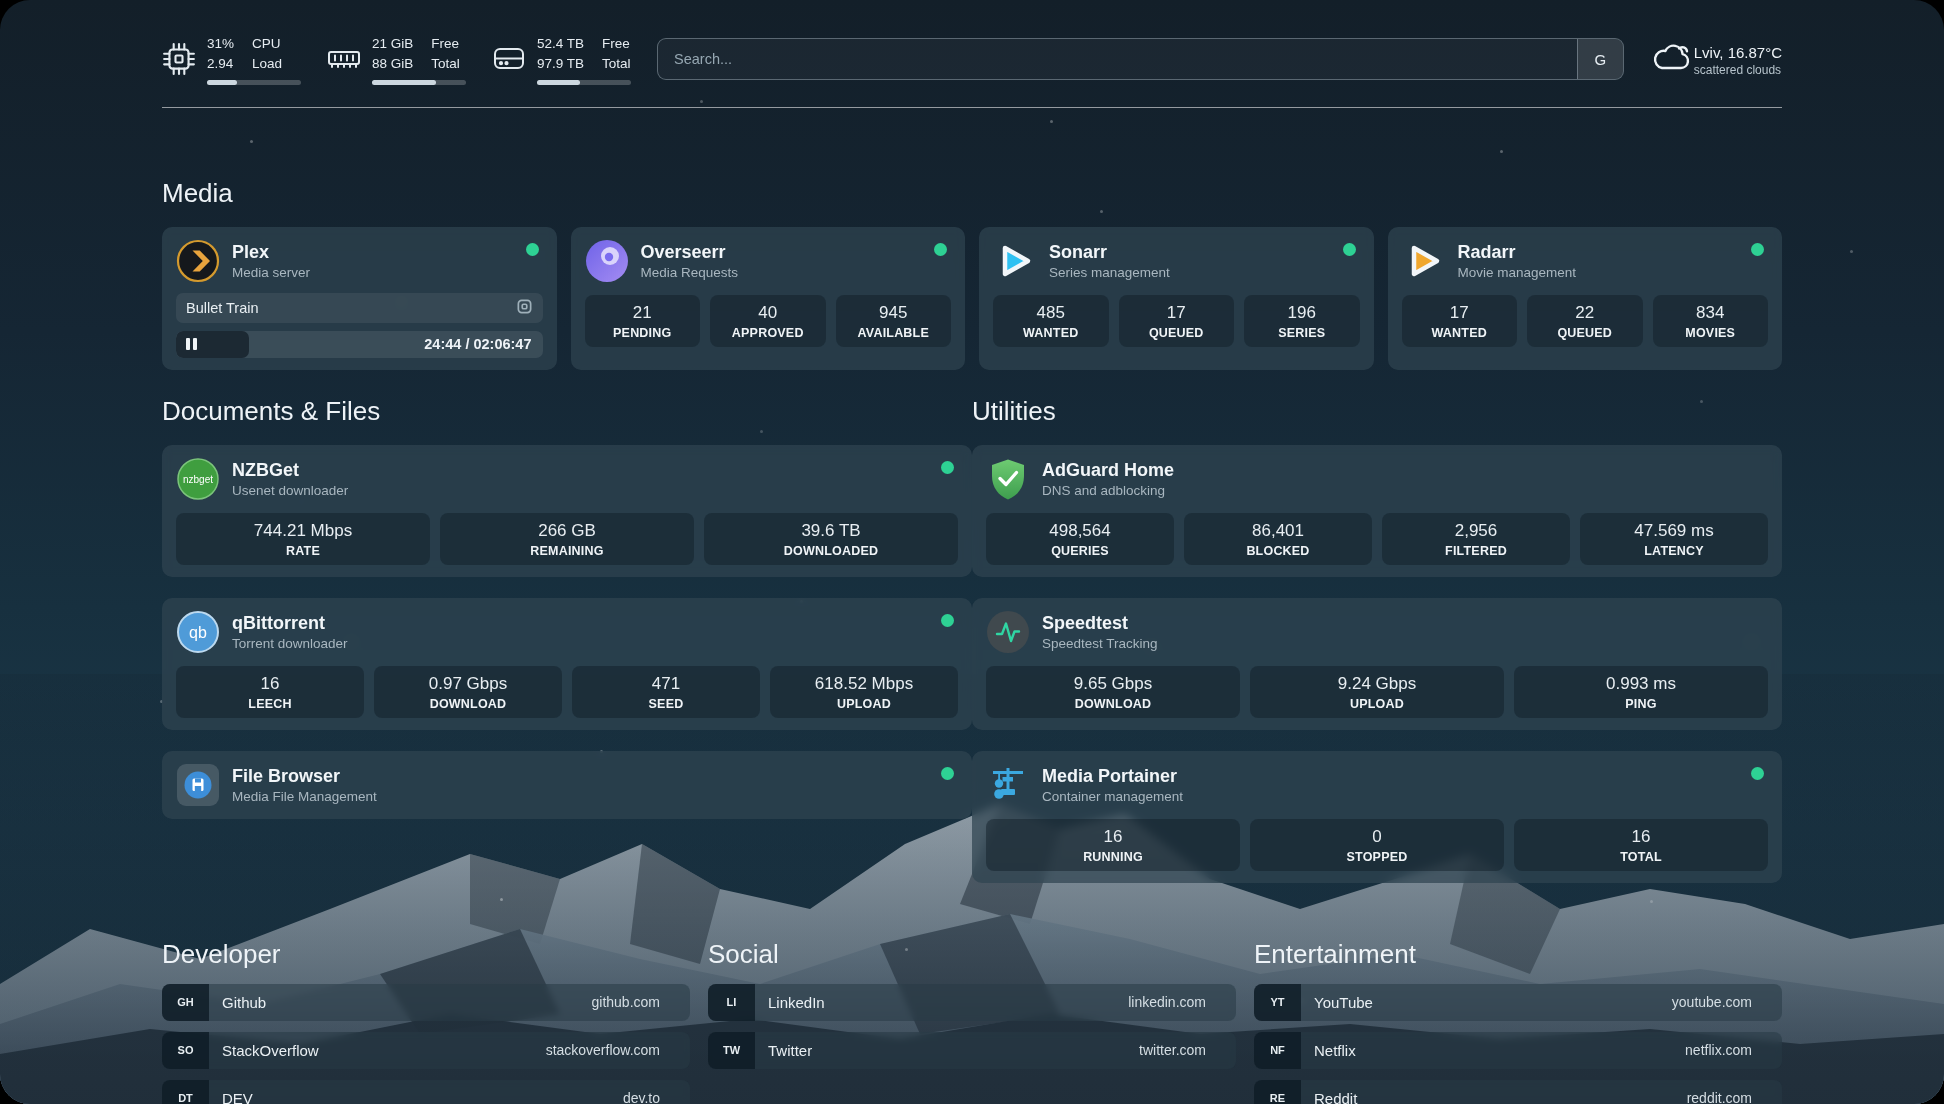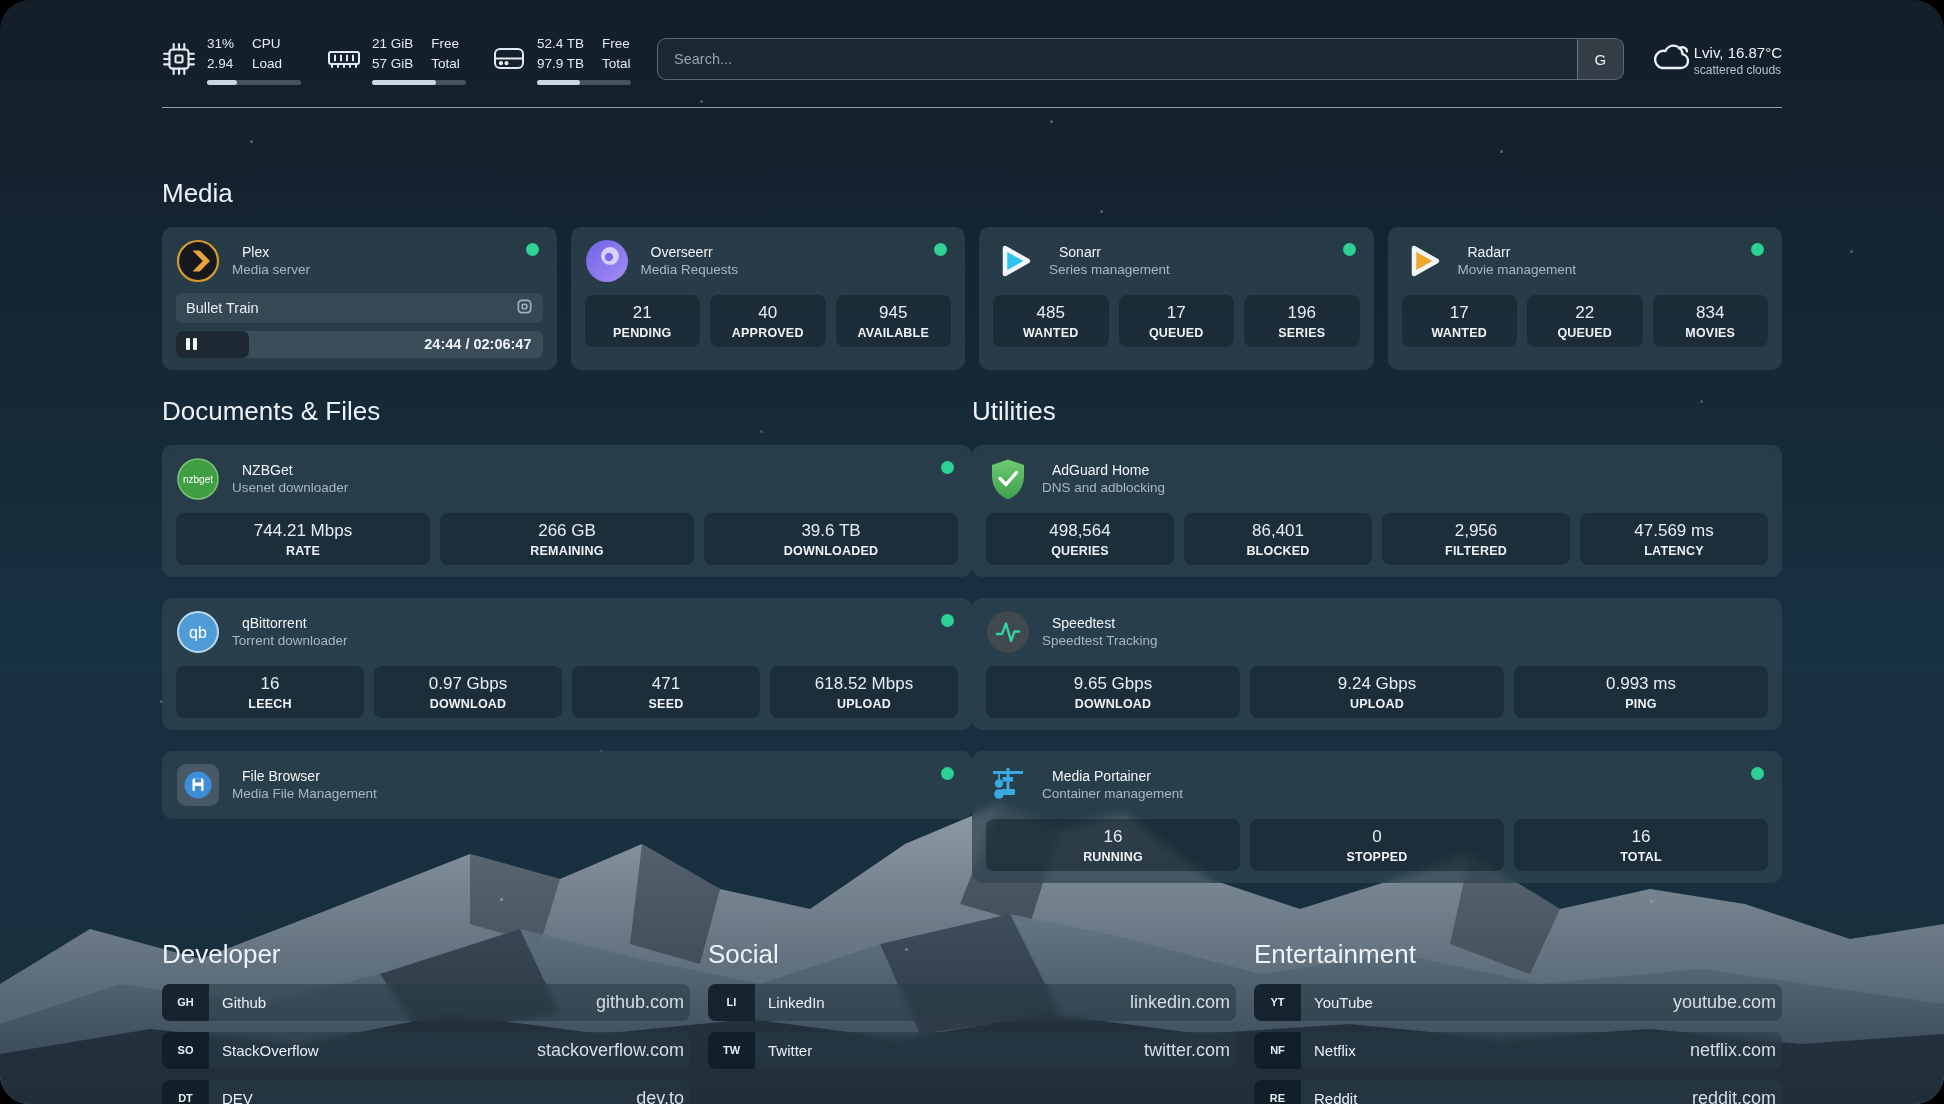--- a/index.html
+++ b/index.html
@@ -42,21 +42,21 @@
   .weather-l2{font-size:12px;color:#b6c3cb;}
   .sep{margin:22px 162px 0;border:none;border-top:1.5px solid rgba(255,255,255,.55);}
   
   .content{padding:0 162px;}
   .section-title{font-size:26px;color:#eef3f7;font-weight:500;}
   .media-title{margin:70px 0 18px;}
   .media-grid{display:grid;grid-template-columns:repeat(4,1fr);gap:14px;}
   .card{background:rgba(47,68,80,.72);border-radius:10px;padding:12px 14px;position:relative;backdrop-filter:blur(5px);}
   .card-head{display:flex;gap:12px;align-items:center;cursor:pointer;}
   .icon-44{width:44px;height:44px;flex:none;display:flex;align-items:center;justify-content:center;}
-  .card-title{font-size:14px;font-weight:400;color:#f2f6f9;line-height:1.25;margin-left:10px;}
+  .card-title{font-size:18px;font-weight:700;color:#f2f6f9;line-height:1.25;}
   .card-sub{font-size:13.5px;color:#a9b7c0;margin-top:1px;}
   .dot{position:absolute;top:16px;right:18px;width:13px;height:13px;border-radius:50%;background:#2ed194;}
   .stats{display:flex;gap:10px;margin-top:12px;}
   .stat{flex:1;text-align:center;background:rgba(15,28,37,.45);border-radius:8px;padding:8px 4px 7px;}
   .stat-v{font-size:17px;color:#e8eef2;}
   .stat-l{font-size:12.5px;font-weight:700;color:#f0f4f7;margin-top:3px;letter-spacing:.2px;}
   .np-row{margin-top:10px;height:30px;background:rgba(255,255,255,.07);border-radius:7px;display:flex;align-items:center;
     padding:0 10px;font-size:14.5px;color:#e9eff3;justify-content:space-between;}
   .player{margin-top:8px;height:27px;background:rgba(255,255,255,.09);border-radius:7px;position:relative;display:flex;align-items:center;overflow:hidden;}
   .player-fill{position:absolute;left:0;top:0;bottom:0;background:rgba(8,18,26,.6);border-radius:7px;}
@@ -66,21 +66,21 @@
   .two-col{display:grid;grid-template-columns:1fr 1fr;margin-top:26px;}
   .col-title{margin:0 0 18px;}
   .col-cards{display:flex;flex-direction:column;gap:21px;}
   .bookmarks{display:grid;grid-template-columns:repeat(3,1fr);gap:18px;margin-top:56px;}
   .bm-rows{display:flex;flex-direction:column;gap:11px;margin-top:14px;}
   .bm-row{display:flex;align-items:center;height:37px;background:rgba(40,58,70,.55);border-radius:8px;overflow:hidden;
     cursor:pointer;backdrop-filter:blur(3px);}
   .bm-abbr{width:47px;align-self:stretch;background:rgba(13,26,36,.78);color:#e8eef2;font-size:11px;font-weight:600;
     display:flex;align-items:center;justify-content:center;flex:none;}
   .bm-name{padding-left:13px;font-size:15px;color:#eaf0f4;}
-  .bm-url{margin-left:auto;padding-right:6px;font-size:18px;color:#d5dee4;}
+  .bm-url{margin-left:auto;padding-right:30px;font-size:14px;color:#d5dee4;}
 </style>
 </head>
 <body>
 
 <div class="screen">
 
   <svg class="mountains" viewBox="0 0 1944 430" preserveAspectRatio="none">
     <defs>
       <linearGradient id="gSnow" x1="0" y1="0" x2="0" y2="1">
         <stop offset="0" stop-color="#ccd7e0"></stop>
@@ -138,21 +138,21 @@
           <svg width="34" height="26" viewBox="0 0 34 26" fill="none" stroke="#e3eaef" stroke-width="2" stroke-linecap="round">
             <rect x="2" y="6" width="30" height="12" rx="2"></rect>
             <path d="M8 9.5v5M14 9.5v5M20 9.5v5M26 9.5v5"></path>
             <path d="M5 18v3M11 18v3M17 18v3M23 18v3M29 18v3"></path>
           </svg>
         </span>
         <div class="sw-body">
           <div class="sw-cols">
             <div class="sw-col">
               <span>21 GiB</span>
-              <span>57 GiB</span>
+              <span>88 GiB</span>
             </div>
             <div class="sw-col">
               <span>Free</span>
               <span>Total</span>
             </div>
           </div>
           <div class="sw-bar">
             <div class="sw-fill" style="width:68%"></div>
           </div>
         </div>

